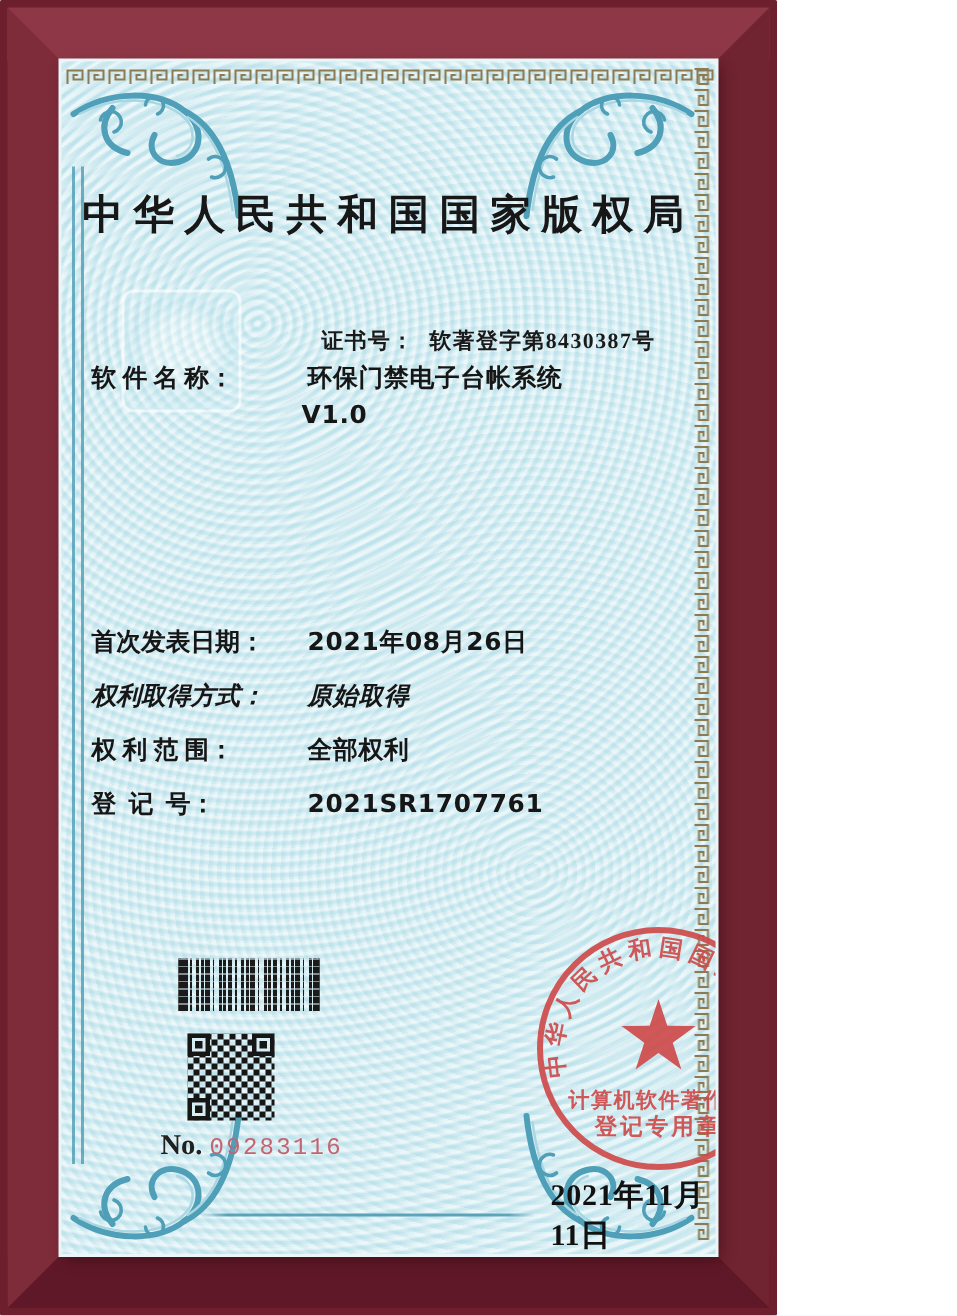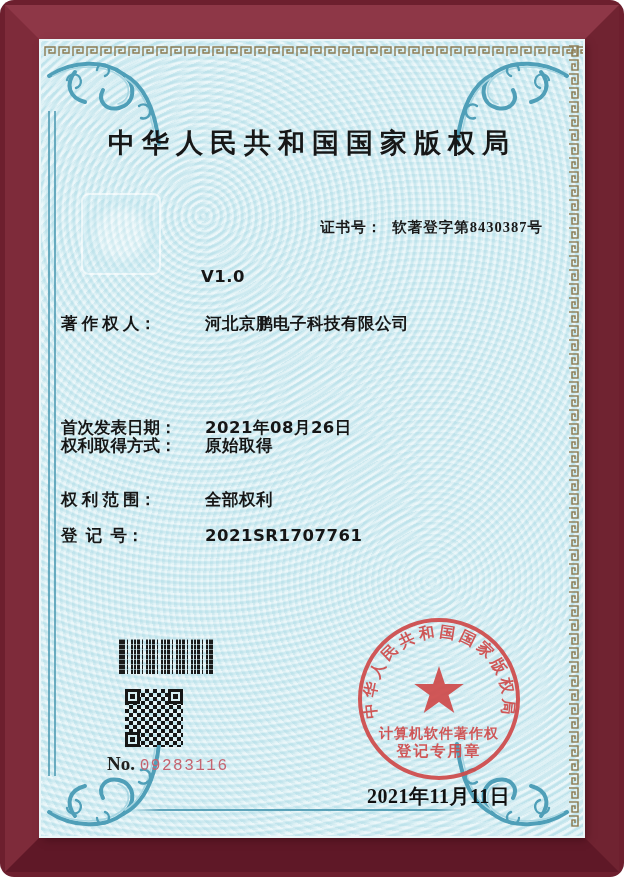--- a/index.html
+++ b/index.html
@@ -1,23 +1,23 @@
 <!DOCTYPE html>
 <html><head>
 <meta charset="utf-8">
 <style>
   html,body{margin:0;padding:0;background:#ffffff;}
   *{box-sizing:border-box;}
   .stage{width:638px;height:877px;position:relative;font-family:"Liberation Serif","DejaVu Serif",serif;}
 
   
   .frame-outer{
-    width:624px;height:877px;
+    width:518px;height:877px;
     background:#6d1f2e;
-    padding:5px;border-radius:14px;
+    padding:5px;border-radius:1px;
   }
   .frame{
     width:100%;height:100%;
     border:36px solid;
     border-color:#8e3747 #702331 #5f1827 #7e2b3a;
     box-shadow:inset 0 0 10px rgba(0,0,0,.45);
     position:relative;
   }
 
   
@@ -79,21 +79,21 @@
     display:inline-block;width:126px;
     font-size:16.5px;font-weight:bold;white-space:pre;color:#161616;
     font-family:"Liberation Serif","DejaVu Serif",serif;
   }
   .fvalue{
     display:inline-block;margin-left:14px;
     font-size:16.5px;font-weight:bold;letter-spacing:.5px;color:#161616;
     font-family:"DejaVu Sans","Liberation Sans",sans-serif;
   }
   .r-name{top:200px;} .r-ver{top:226px;left:160px;} .r-holder{top:272px;}
-  .r-dev{top:340px;} .r-pub{top:376px;} .r-acq{top:394px;} .r-scope{top:448px;} .r-reg{top:484px;}
+  .r-dev{top:340px;} .r-pub{top:376px;} .r-acq{top:412px;font-style:italic;} .r-scope{top:448px;} .r-reg{top:484px;}
 
   
   .statement{
     position:absolute;left:22px;top:520px;width:488px;
     font-size:15px;font-weight:bold;letter-spacing:1.5px;
     line-height:36px;text-indent:2em;color:#151515;
     font-family:"Liberation Serif","DejaVu Serif",serif;
   }
 
   
@@ -224,26 +224,26 @@
         <div class="bottom-line"></div>
 
         <div class="watermark"></div>
 
         <div class="title1">中华人民共和国国家版权局</div>
 
         <div class="certno">
           <span class="cn-label">证书号：</span><span>软著登字第8430387号</span>
         </div>
 
+        <div class="row r-name">
+          <span class="flabel">软 件 名 称：</span>
+          <span class="fvalue">环保门禁电子台帐系统</span>
+        </div>
         <div class="row r-ver">
           <span class="fvalue" style="margin-left:0">V1.0</span>
-        </div>
-        <div class="row r-holder">
-          <span class="flabel">著 作 权 人：</span>
-          <span class="fvalue">河北京鹏电子科技有限公司</span>
         </div>
         <div class="row r-pub">
           <span class="flabel">首次发表日期：</span>
           <span class="fvalue">2021年08月26日</span>
         </div>
         <div class="row r-acq">
           <span class="flabel">权利取得方式：</span>
           <span class="fvalue">原始取得</span>
         </div>
         <div class="row r-scope">

